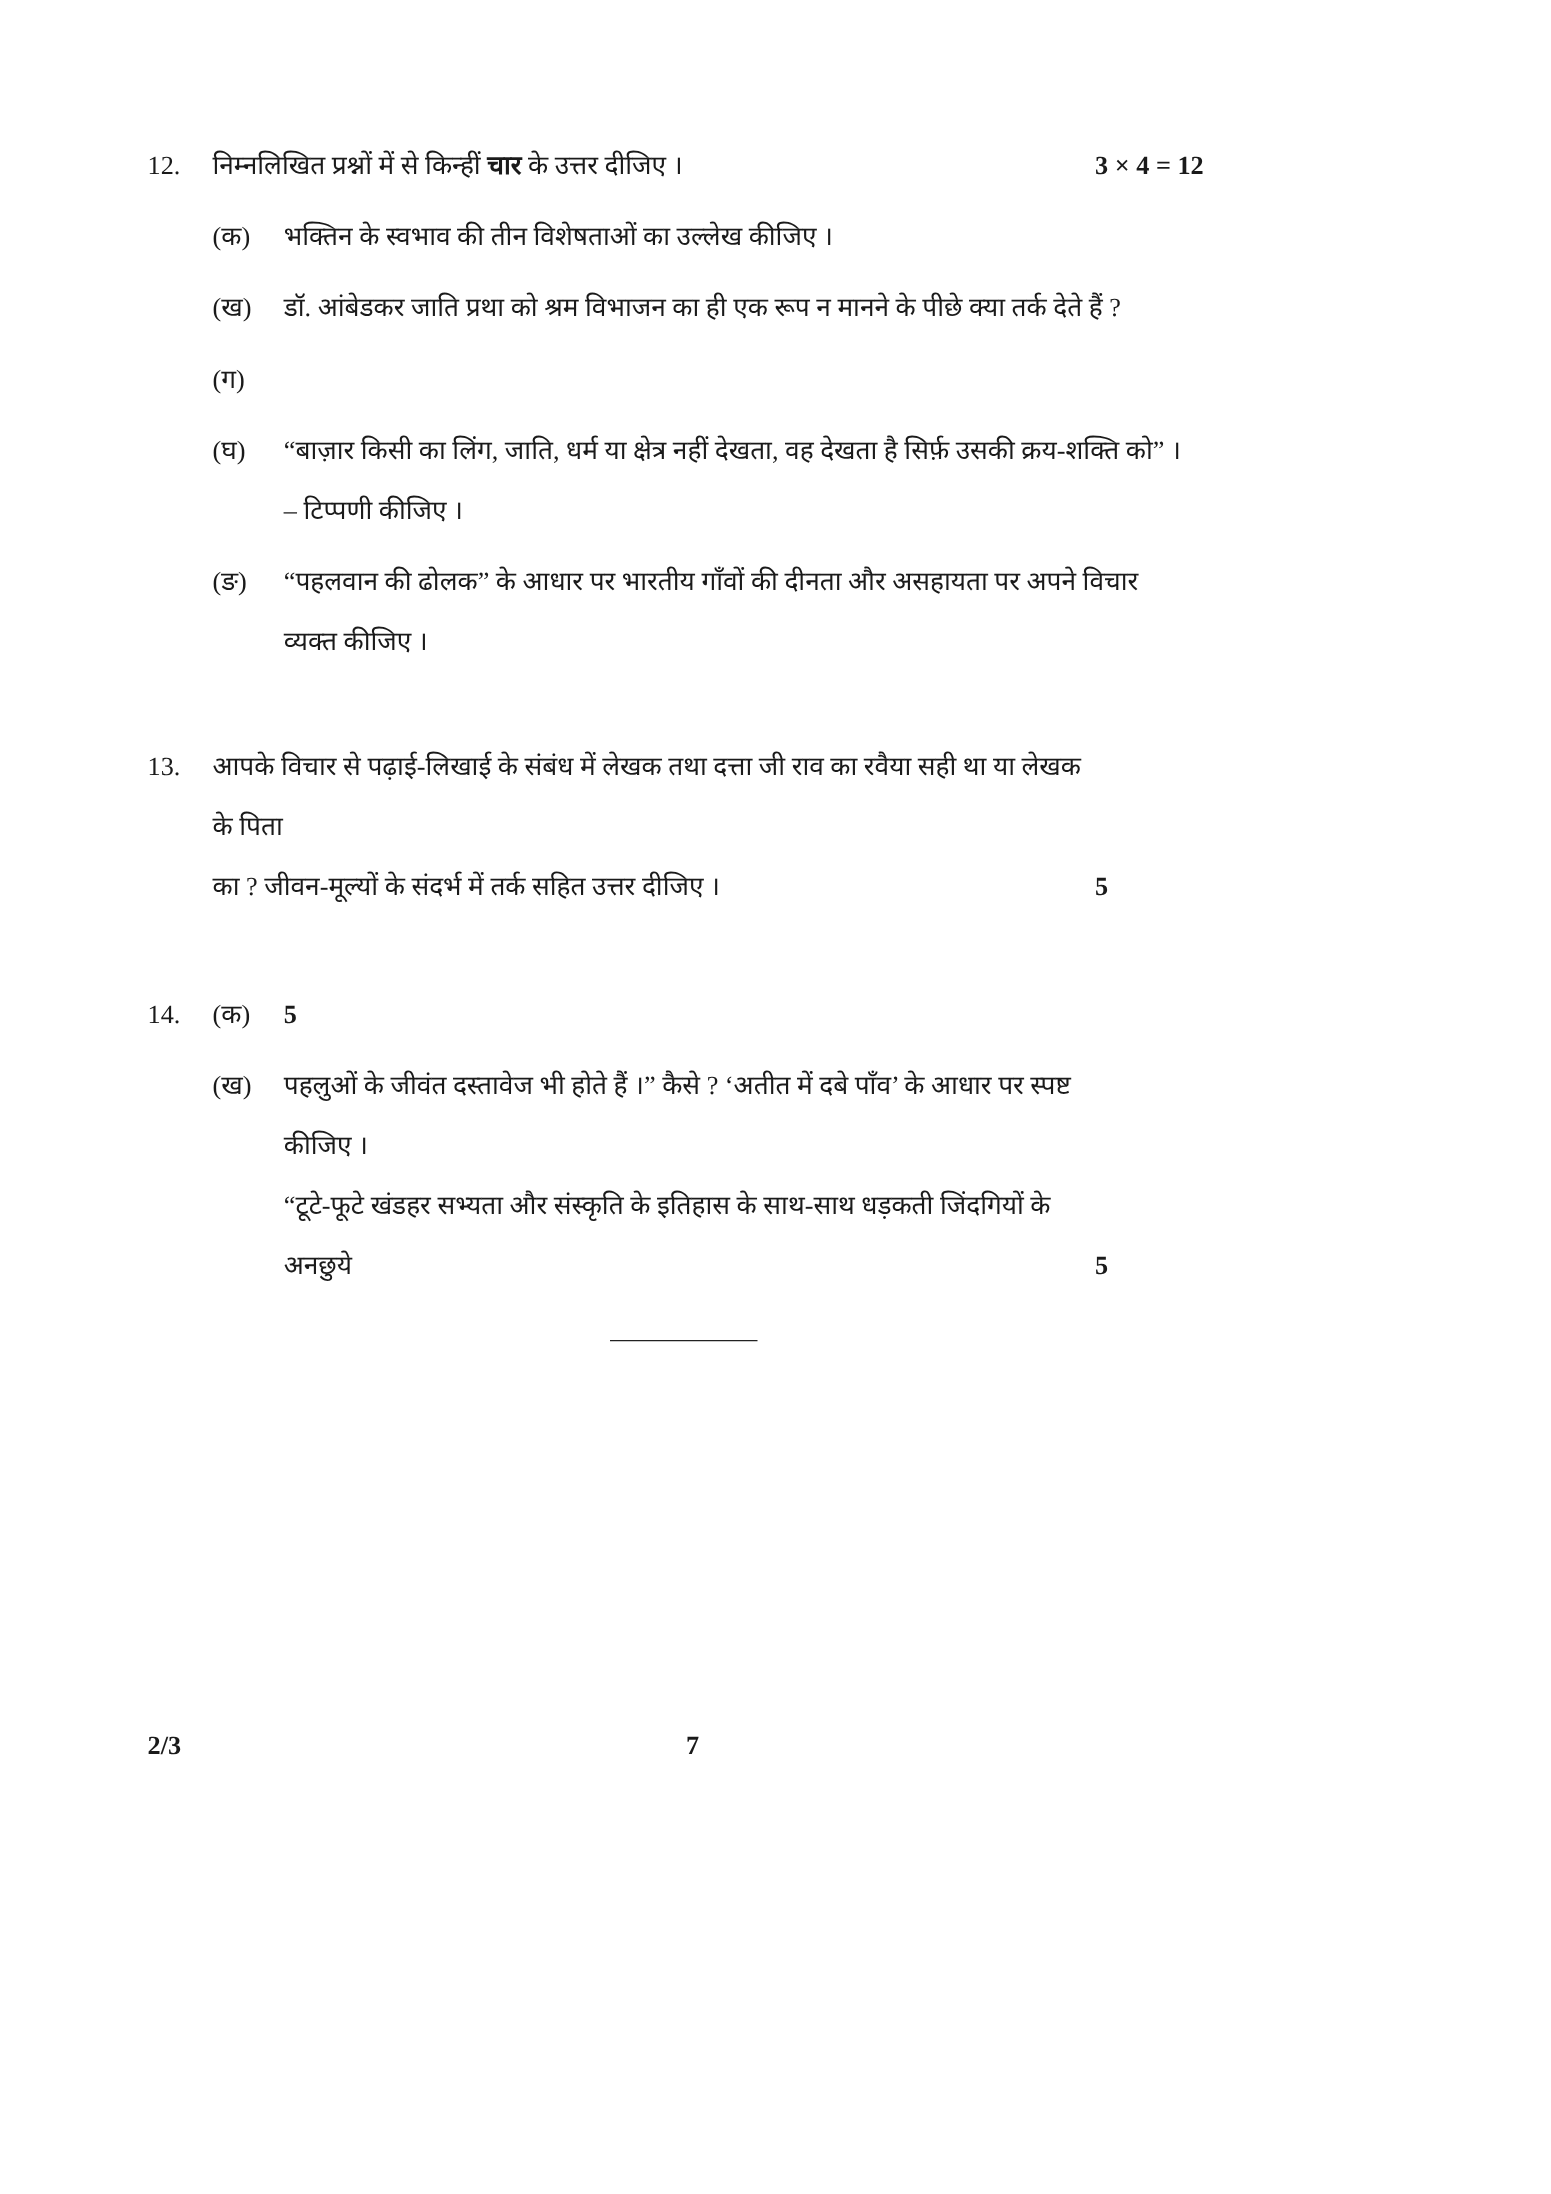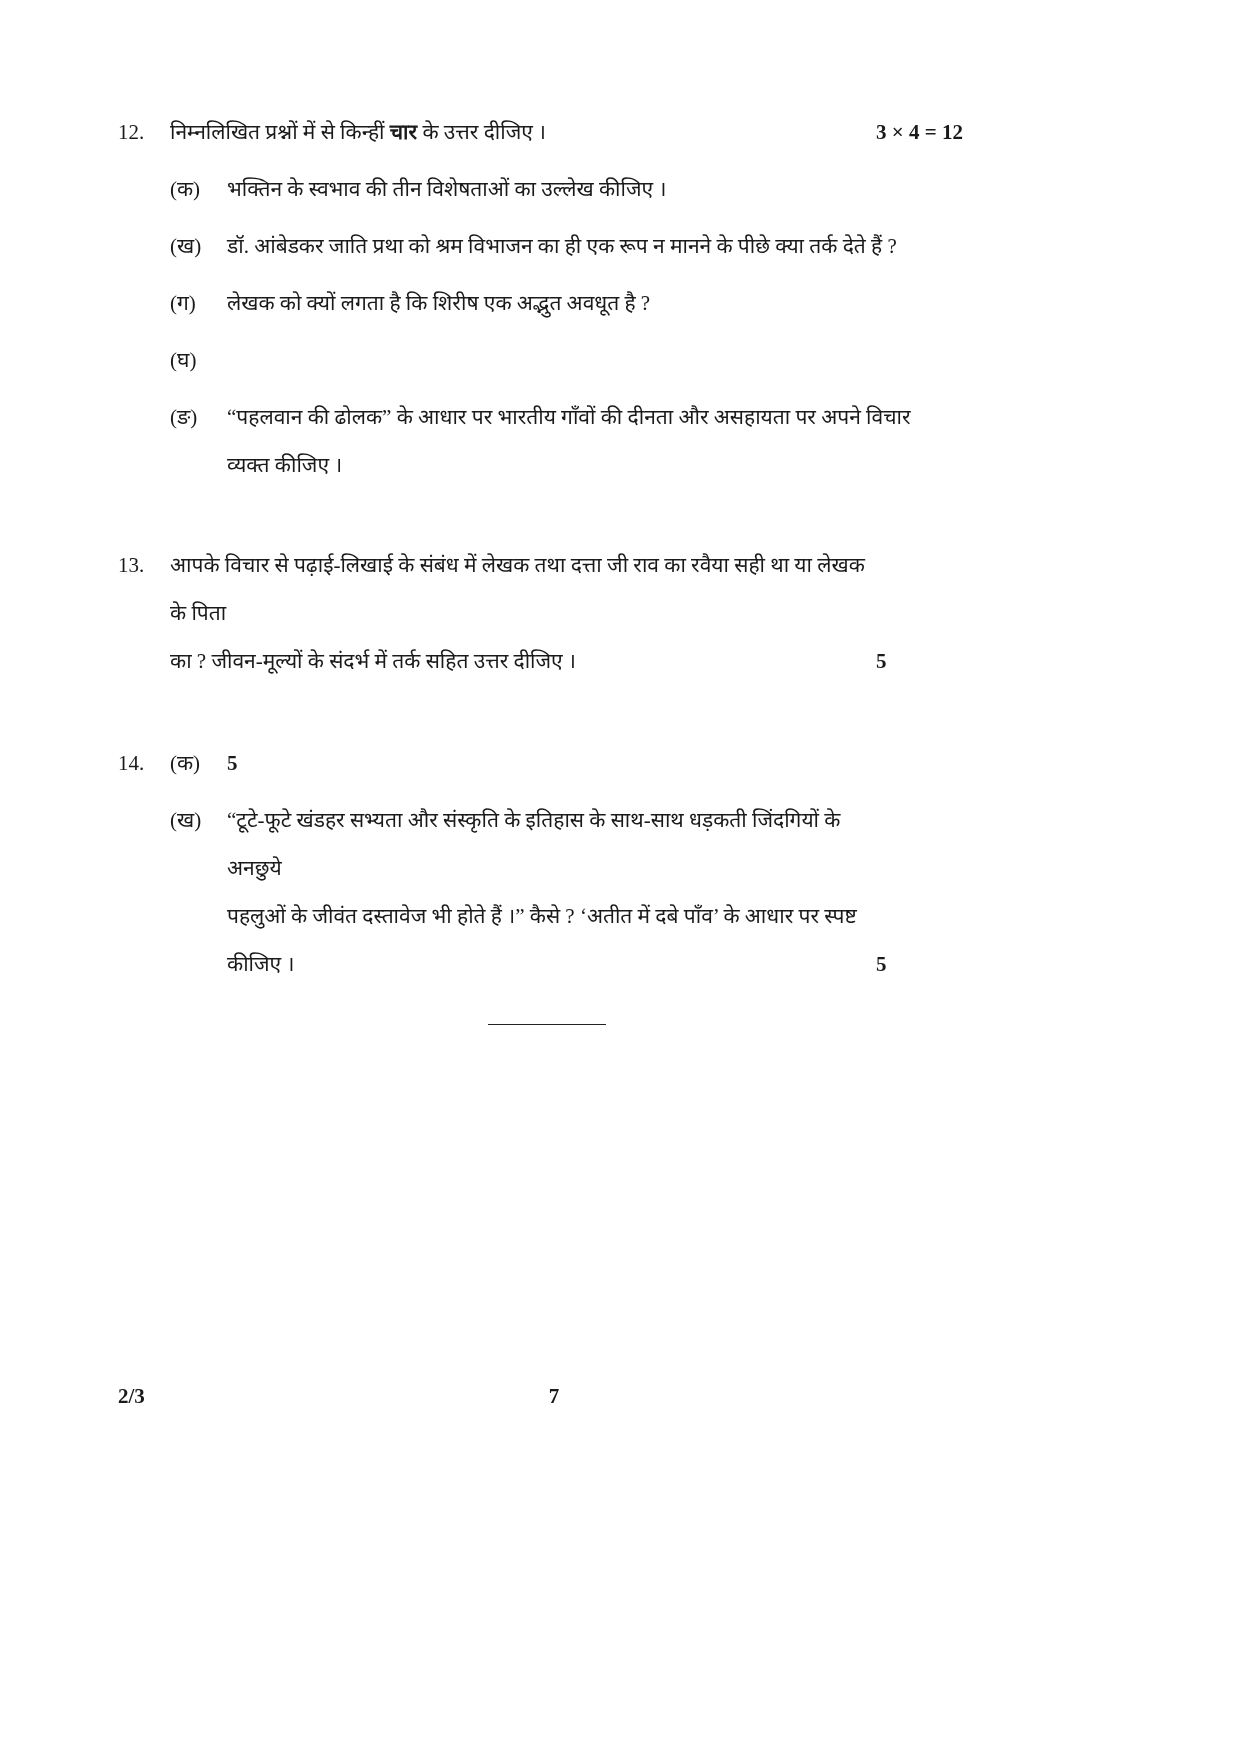--- a/index.html
+++ b/index.html
@@ -111,28 +111,29 @@
       <div class="col-num"></div>
       <div class="col-label">(ख)</div>
       <div class="col-text">
         <div class="line">डॉ. आंबेडकर जाति प्रथा को श्रम विभाजन का ही एक रूप न मानने के पीछे क्या तर्क देते हैं ?</div>
       </div>
     </div>
 
     <div class="row part">
       <div class="col-num"></div>
       <div class="col-label">(ग)</div>
-      <div class="col-text">
-        <div class="line">लेखक को क्यों लगता है कि शिरीष एक अद्भुत अवधूत है ?</div>
-      </div>
     </div>
 
     <div class="row part">
       <div class="col-num"></div>
       <div class="col-label">(घ)</div>
+      <div class="col-text">
+        <div class="line">“बाज़ार किसी का  लिंग, जाति, धर्म या क्षेत्र नहीं देखता, वह देखता है सिर्फ़ उसकी क्रय-शक्ति को” ।</div>
+        <div class="line">– टिप्पणी कीजिए ।</div>
+      </div>
     </div>
 
     <div class="row part">
       <div class="col-num"></div>
       <div class="col-label">(ङ)</div>
       <div class="col-text">
         <div class="line">“पहलवान की ढोलक” के आधार पर भारतीय गाँवों की दीनता और असहायता पर अपने विचार</div>
         <div class="line">व्यक्त कीजिए ।</div>
       </div>
     </div>
@@ -151,22 +152,22 @@
     <div class="row gap-q14">
       <div class="col-num">14.</div>
       <div class="col-label">(क)</div>
       <div class="col-marks">5</div>
     </div>
 
     <div class="row part">
       <div class="col-num"></div>
       <div class="col-label">(ख)</div>
       <div class="col-text">
+        <div class="line">पहलुओं के जीवंत दस्तावेज भी होते हैं ।” कैसे ? ‘अतीत में दबे पाँव’ के आधार पर स्पष्ट कीजिए ।</div>
         <div class="line">“टूटे-फूटे खंडहर सभ्यता और संस्कृति के इतिहास के साथ-साथ धड़कती जिंदगियों के अनछुये</div>
-        <div class="line">पहलुओं के जीवंत दस्तावेज भी होते हैं ।” कैसे ? ‘अतीत में दबे पाँव’ के आधार पर स्पष्ट कीजिए ।</div>
       </div>
       <div class="col-marks marks-bottom">5</div>
     </div>
   </div>
 
   <div class="divider"></div>
 
   <div class="footer">
     <span class="footer-left">2/3</span>
     <span>7</span>

